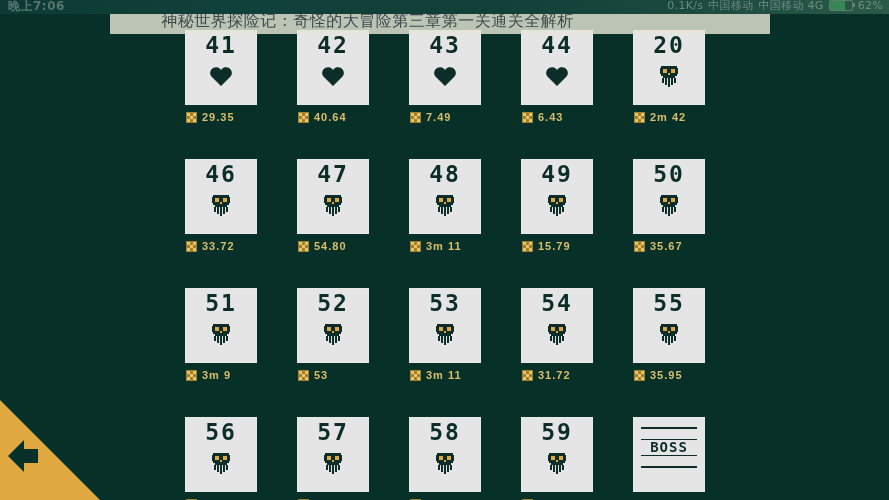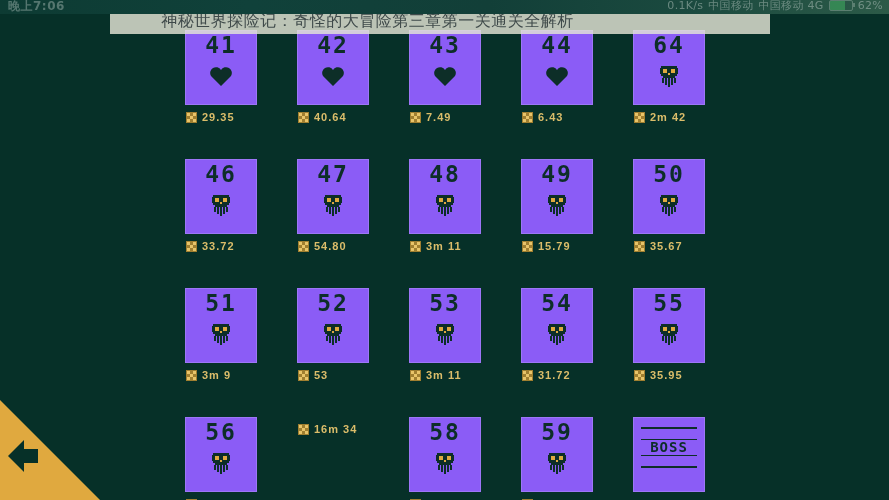--- a/index.html
+++ b/index.html
@@ -65,21 +65,21 @@
     width:520px;
     display:grid;
     grid-template-columns:repeat(5,72px);
     column-gap:40px;
     row-gap:35px;
     z-index:2;
   }
   .level-cell{position:relative;width:72px;}
   .tile{
     width:72px;height:75px;
-    background:#8b5cf6;
+    background:#e5e5e5;
     box-shadow:inset 0 0 0 1px rgba(255,255,255,0.16);
     position:relative;
     display:flex;flex-direction:column;
     align-items:center;justify-content:flex-start;
     cursor:pointer;
   }
   .tile .num{
     margin-top:4px;
     font-size:23px;font-weight:bold;color:#0d2e28;
     letter-spacing:2px;line-height:1;
@@ -245,21 +245,21 @@
             <rect x="4" y="4" width="3" height="3"></rect>
             <rect x="1" y="7" width="3" height="3"></rect>
             <rect x="7" y="7" width="3" height="3"></rect>
           </g>
         </svg>
         <span class="time-txt">6.43</span>
       </div>
     </div>
     <div class="level-cell">
       <div class="tile">
-        <div class="num">64</div>
+        <div class="num">20</div>
         <div class="mark">
           <svg width="26" height="26" viewBox="0 0 26 26">
             <g fill="#0d2e28">
               <path d="M5 3 h16 v2 h1 v6 h-1 v2 h-2 v2 h-12 v-2 h-2 v-2 h-1 v-6 h1 z"></path>
               <path d="M9 15 h2 v7 h-2 z"></path>
               <path d="M12 15 h2 v9 h-2 z"></path>
               <path d="M15 15 h2 v7 h-2 z"></path>
               <path d="M6 15 h2 v5 h-2 z"></path>
               <path d="M18 15 h2 v5 h-2 z"></path>
             </g>
@@ -664,20 +664,40 @@
             <rect x="7" y="1" width="3" height="3"></rect>
             <rect x="4" y="4" width="3" height="3"></rect>
             <rect x="1" y="7" width="3" height="3"></rect>
             <rect x="7" y="7" width="3" height="3"></rect>
           </g>
         </svg>
         <span class="time-txt">46.54</span>
       </div>
     </div>
     <div class="level-cell">
+      <div class="tile">
+        <div class="num">57</div>
+        <div class="mark">
+          <svg width="26" height="26" viewBox="0 0 26 26">
+            <g fill="#0d2e28">
+              <path d="M5 3 h16 v2 h1 v6 h-1 v2 h-2 v2 h-12 v-2 h-2 v-2 h-1 v-6 h1 z"></path>
+              <path d="M9 15 h2 v7 h-2 z"></path>
+              <path d="M12 15 h2 v9 h-2 z"></path>
+              <path d="M15 15 h2 v7 h-2 z"></path>
+              <path d="M6 15 h2 v5 h-2 z"></path>
+              <path d="M18 15 h2 v5 h-2 z"></path>
+            </g>
+            <g fill="#e0a93f">
+              <path d="M7 6 h4 v4 h-4 z"></path>
+              <path d="M15 6 h4 v4 h-4 z"></path>
+              <path d="M12 10 h2 v2 h-2 z"></path>
+            </g>
+          </svg>
+        </div>
+      </div>
       <div class="time-row">
         <svg class="clover" viewBox="0 0 11 11">
           <rect x="0" y="0" width="11" height="11" fill="#a07f30"></rect>
           <g fill="#e8c469">
             <rect x="1" y="1" width="3" height="3"></rect>
             <rect x="7" y="1" width="3" height="3"></rect>
             <rect x="4" y="4" width="3" height="3"></rect>
             <rect x="1" y="7" width="3" height="3"></rect>
             <rect x="7" y="7" width="3" height="3"></rect>
           </g>

